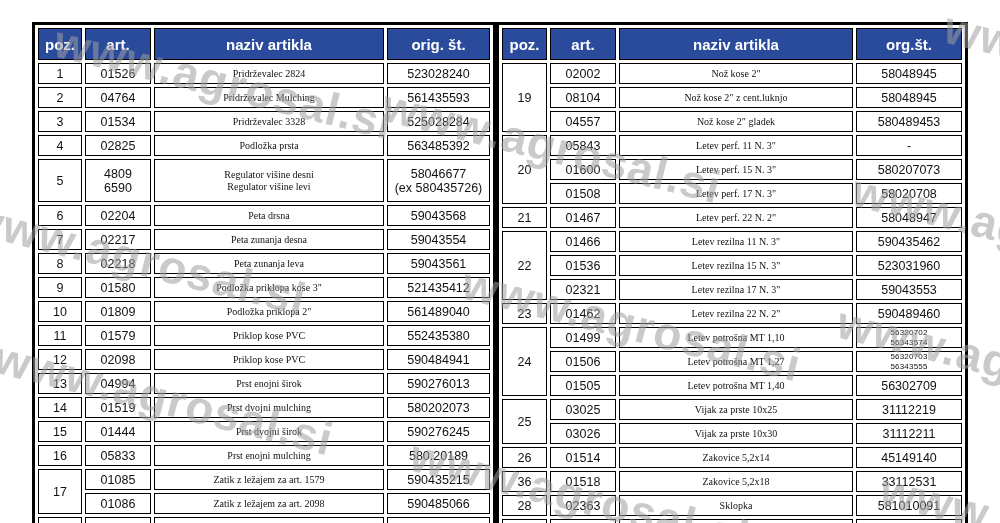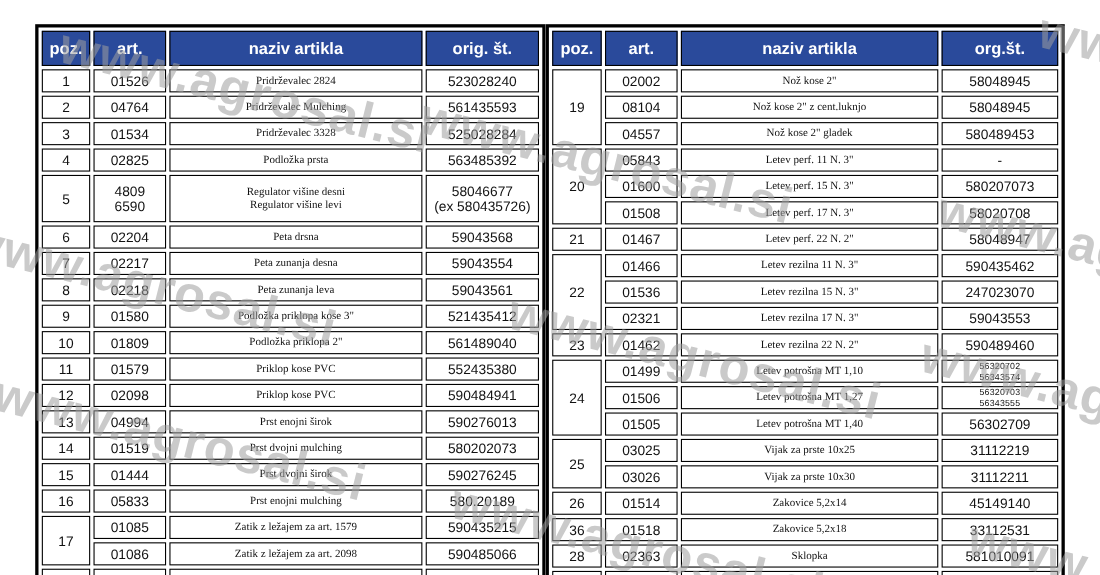--- a/index.html
+++ b/index.html
@@ -240,21 +240,21 @@
           </tr>
           <tr>
             <td class="c-poz" rowspan="3">22</td>
             <td class="c-art">01466</td>
             <td class="c-naziv">Letev rezilna 11 N. 3"</td>
             <td class="c-orig">590435462</td>
           </tr>
           <tr>
             <td class="c-art">01536</td>
             <td class="c-naziv">Letev rezilna 15 N. 3"</td>
-            <td class="c-orig">247023070</td>
+            <td class="c-orig">523031960</td>
           </tr>
           <tr>
             <td class="c-art">02321</td>
             <td class="c-naziv">Letev rezilna 17 N. 3"</td>
             <td class="c-orig">59043553</td>
           </tr>
           <tr>
             <td class="c-poz">23</td>
             <td class="c-art">01462</td>
             <td class="c-naziv">Letev rezilna 22 N. 2"</td>

